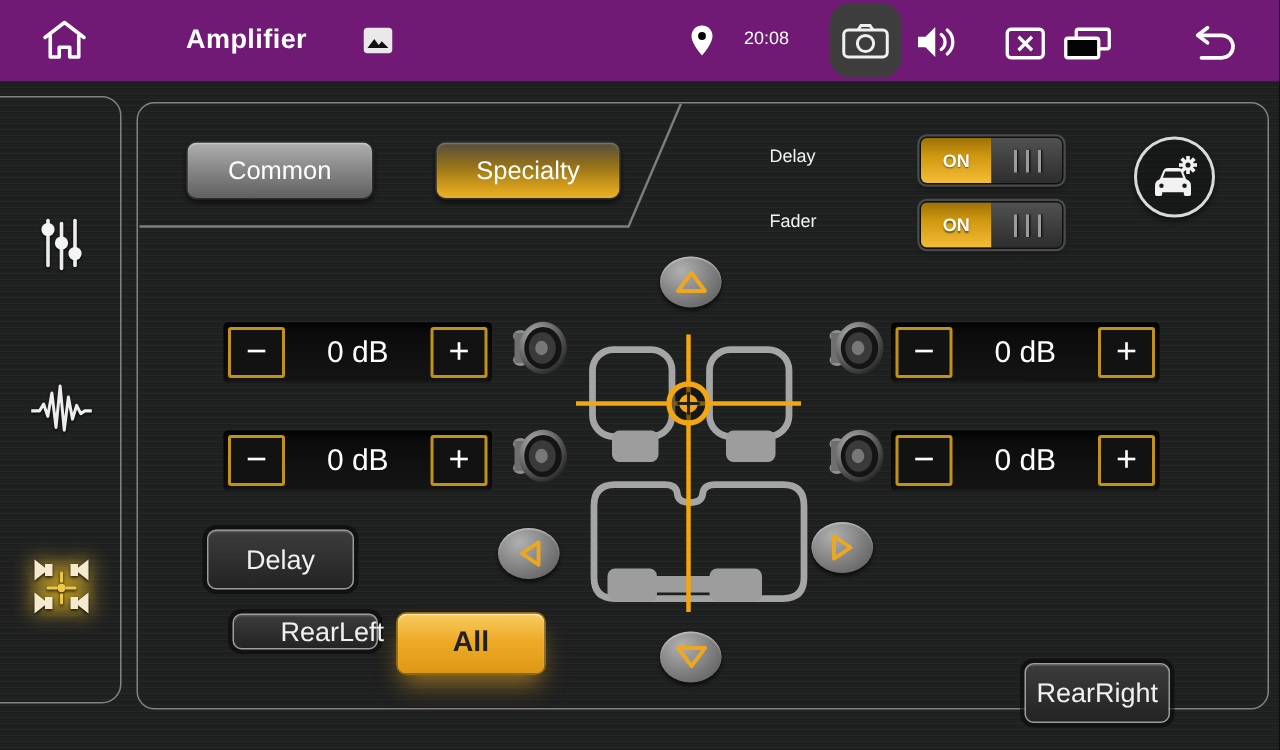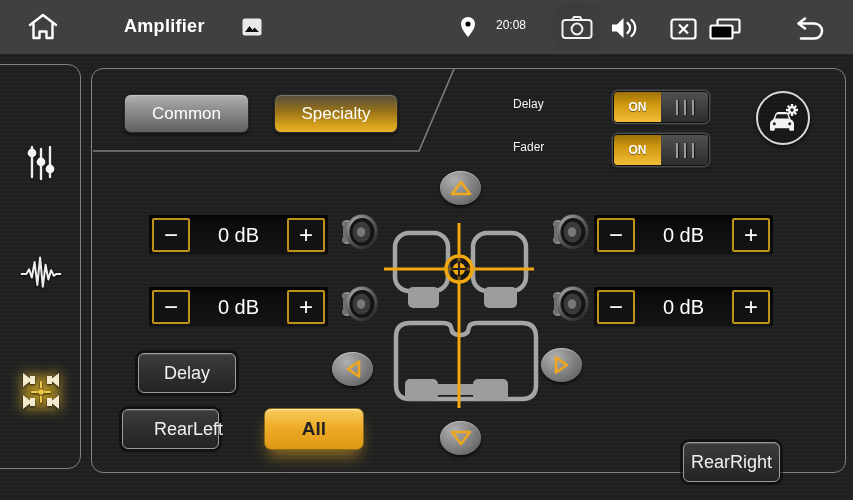--- a/index.html
+++ b/index.html
@@ -1,19 +1,19 @@
 <!DOCTYPE html>
 <html><head>
 <meta charset="utf-8">
 <style>
   html,body{margin:0;padding:0;background:#000;}
   .screen{position:relative;width:853px;height:500px;overflow:hidden;
     font-family:"Liberation Sans",sans-serif;background:#1e1e1e;color:#eee;-webkit-font-smoothing:antialiased;}
   
-  .topbar{position:absolute;left:0;top:0;width:853px;height:54px;background:#404040;}
+  .topbar{position:absolute;left:0;top:0;width:853px;height:54px;background:#701a75;}
   .topbar .abs{position:absolute;}
   .tb-title{font-size:18px;font-weight:bold;color:#fff;letter-spacing:.3px;}
   .tb-time{font-size:12px;color:#fff;}
   .cam-pill{width:48px;height:50px;top:2px;border-radius:14px;background:#3d3d3d;
     display:flex;align-items:center;justify-content:center;}
   .icon svg{display:block;}
   
   .content{position:absolute;left:0;top:54px;width:853px;height:446px;background:#1f2020;
     background-image:repeating-linear-gradient(180deg,rgba(255,255,255,.028) 0 1px,rgba(0,0,0,.05) 1px 2px,transparent 2px 4px);}
   .frame{position:absolute;border:1.6px solid #828282;border-radius:13px;}
@@ -169,21 +169,21 @@
       </button>
     </aside>
 
     <main class="frame panel">
 
       <svg class="abs" style="left:0;top:0;" width="753" height="403">
         <polyline points="1,82 327,82 362,0" fill="none" stroke="#7d7d7d" stroke-width="1.6"></polyline>
       </svg>
 
       <button class="abs tab common" style="left:32px;top:25px;width:125px;">Common</button>
-      <button class="abs tab specialty" style="left:182px;top:25px;width:124px;text-align:center;">Specialty</button>
+      <button class="abs tab specialty" style="left:198px;top:25px;width:124px;text-align:center;">Specialty</button>
 
       <span class="abs sw-label" style="left:421px;top:28px;">Delay</span>
       <div class="abs toggle" style="left:522px;top:23px;">
         <span class="tg-on">ON</span>
         <span class="tg-grip">
             <i></i>
             <i></i>
             <i></i>
           </span>
       </div>
@@ -333,18 +333,18 @@
             <polygon points="5,11 16,3.5 16,18.5" fill="none" stroke="#eda81f" stroke-width="2.6" stroke-linejoin="round"></polygon>
           </svg>
       </button>
       <button class="abs arrow-btn" style="left:449px;top:279px;">
         <svg width="20" height="22" viewBox="0 0 20 22">
             <polygon points="15,11 4,3.5 4,18.5" fill="none" stroke="#eda81f" stroke-width="2.6" stroke-linejoin="round"></polygon>
           </svg>
       </button>
 
       <button class="abs btn-dark" style="left:46px;top:284px;width:98px;height:40px;">Delay</button>
-      <button class="abs btn-dark" style="left:30px;top:340px;width:97px;height:40px;padding-left:31px;">RearLeft</button>
+      <button class="abs btn-dark" style="left:63px;top:340px;width:97px;height:24px;padding-left:31px;">RearLeft</button>
       <button class="abs btn-amber" style="left:172px;top:339px;width:100px;height:42px;">All</button>
       <button class="abs btn-dark" style="left:591px;top:340px;width:97px;height:40px;margin-top:33px;">RearRight</button>
     </main>
   </div>
 </div>
 
 </body></html>

